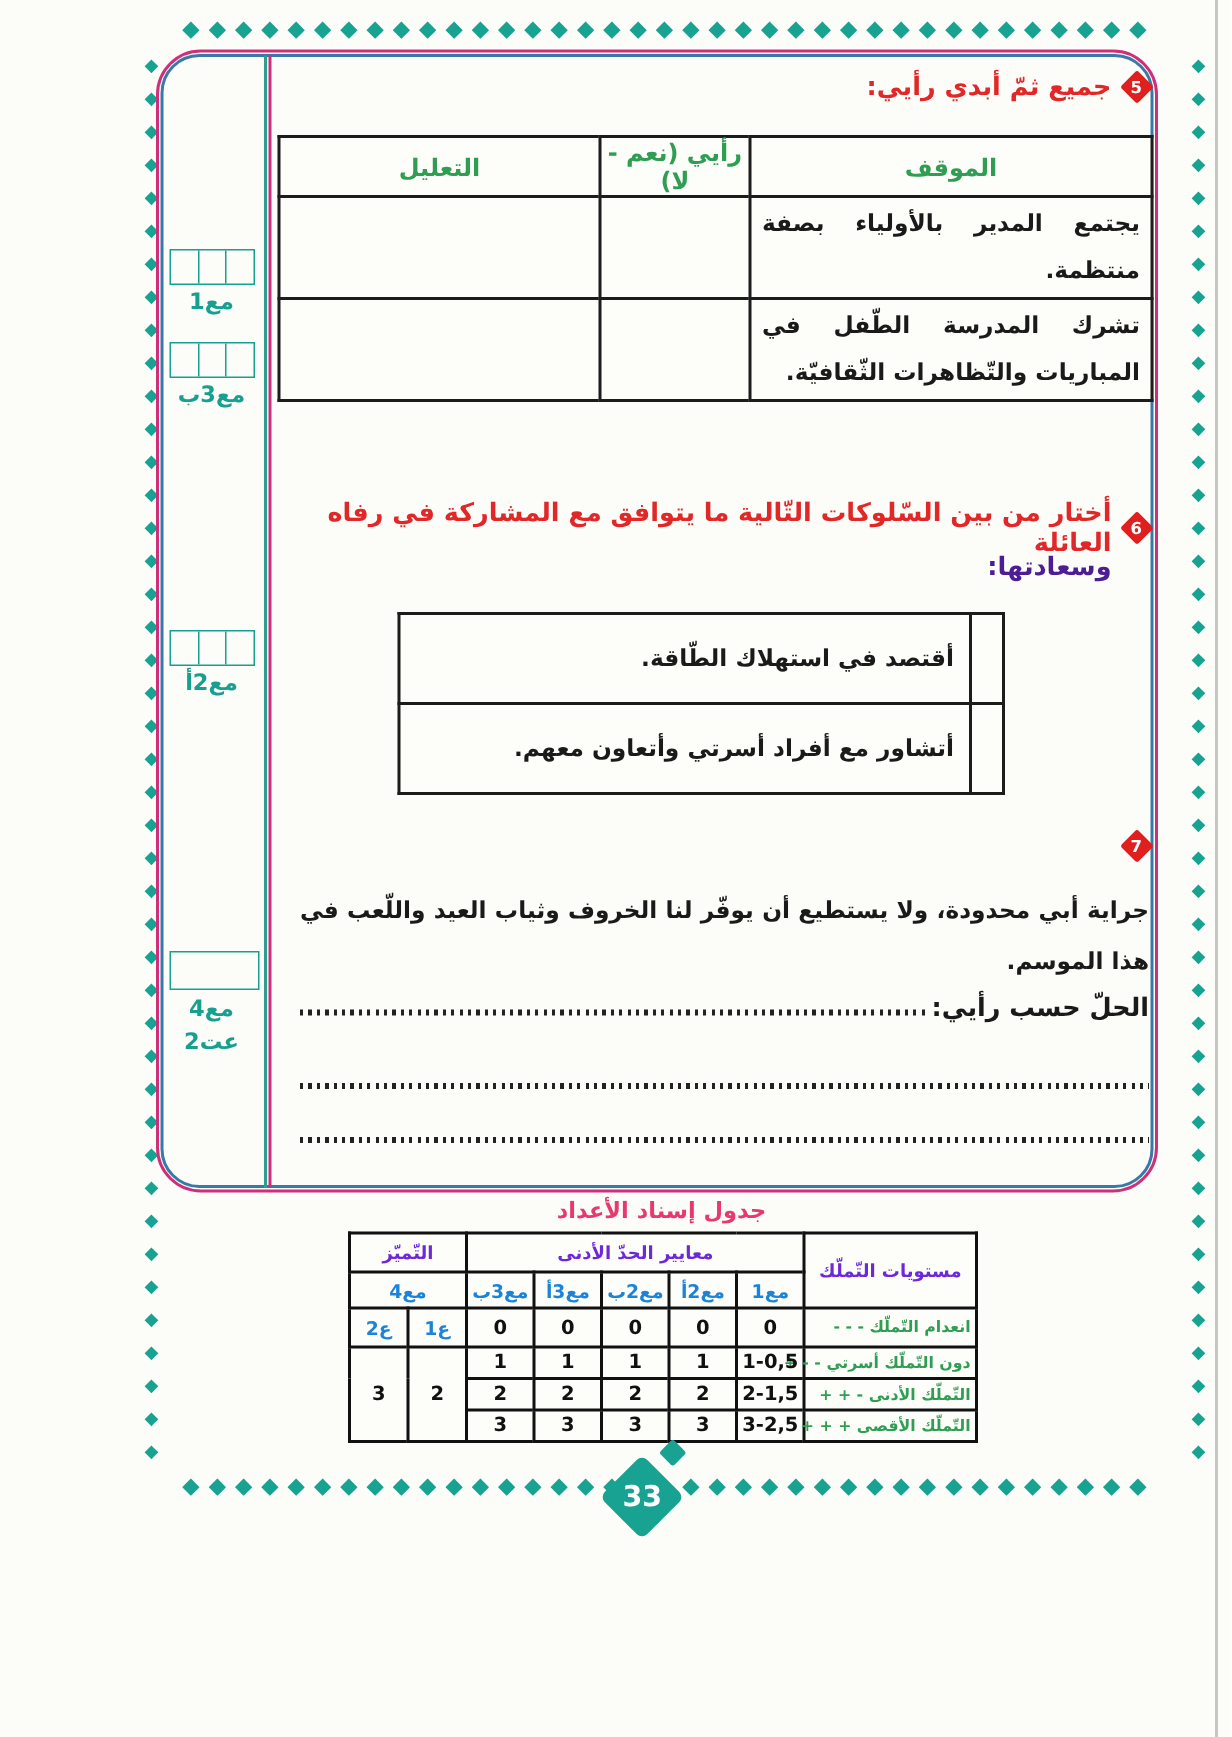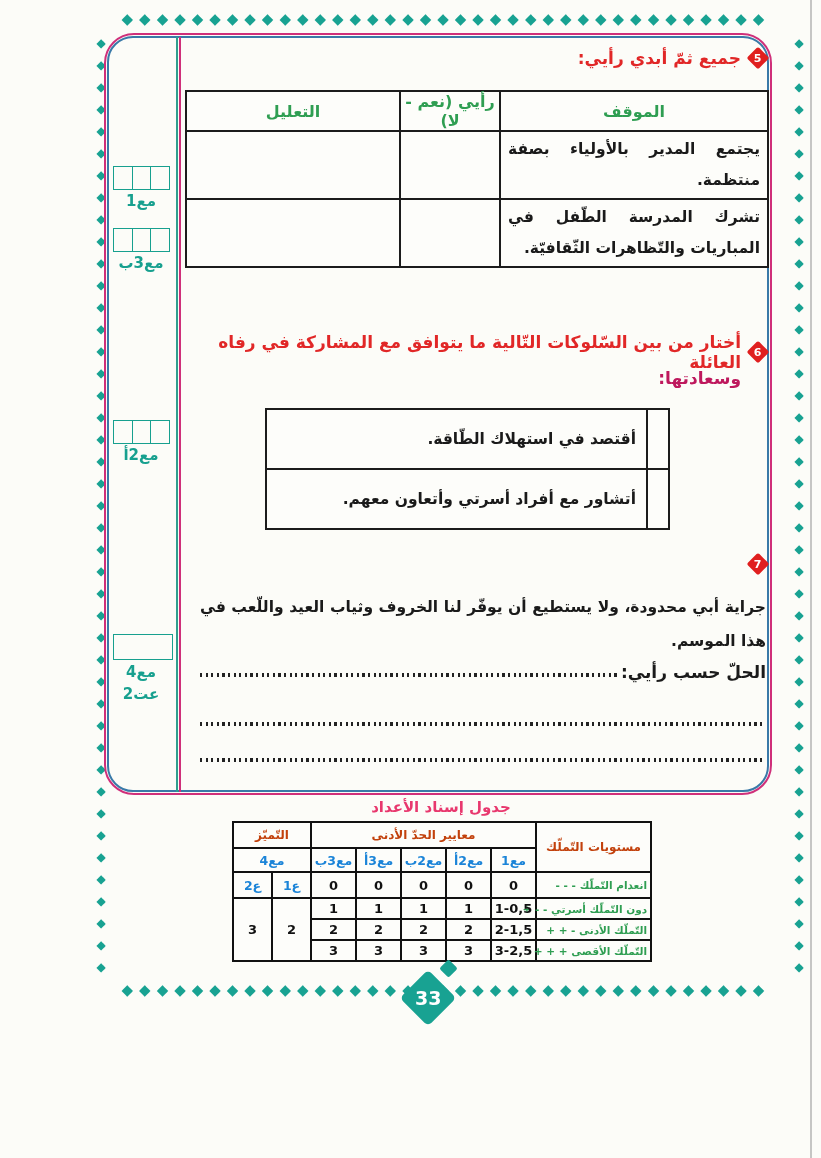--- a/index.html
+++ b/index.html
@@ -58,21 +58,21 @@
   .hrow {
     position:absolute; left:188px; width:578px;
     display:flex; align-items:center; gap:9px;
   }
   .num-diamond {
     width:16px; height:16px; background:#e01f1f; transform:rotate(45deg);
     border-radius:2px; display:flex; align-items:center; justify-content:center; flex:0 0 auto;
   }
   .num-diamond span { transform:rotate(-45deg); color:#fff; font-size:11px; font-weight:700; }
   .h-title { color:#e12727; font-weight:700; font-size:17px; }
-  .h-line2 { position:absolute; left:188px; width:553px; color:#be185d; font-weight:700; font-size:17px; }
+  .h-line2 { position:absolute; left:188px; width:553px; color:#4c1d95; font-weight:700; font-size:17px; }
   
   .t1 {
     position:absolute; left:185px; top:90px; width:582px;
     border-collapse:collapse; table-layout:fixed; background:#fdfdfa;
   }
   .t1 td, .t1 th { border:2px solid #1c1c1c; vertical-align:middle; }
   .t1 th { height:28px; color:#2f9e52; font-weight:700; font-size:16px; text-align:center; }
   .t1 .situation {
     padding:2px 7px; font-size:15.5px; font-weight:700;
     line-height:2.0; text-align:justify;margin-top:25px;
@@ -97,21 +97,21 @@
   
   .g-title {
     position:absolute; left:232px; top:798px; width:418px; text-align:center;
     color:#e8386e; font-weight:700; font-size:15px;
   }
   .gt {
     position:absolute; left:232px; top:821px; width:418px;
     border-collapse:collapse; table-layout:fixed; background:#fdfdfa;
   }
   .gt td { border:2px solid #111; text-align:center; vertical-align:middle; }
-  .gt .green { color:#c2410c; font-weight:700; font-size:12px; }
+  .gt .green { color:#6d28d9; font-weight:700; font-size:12px; }
   .gt .lab { color:#2f9e52; font-weight:700; font-size:10.5px; text-align:right; padding-left:2px; padding-right:3px; white-space:nowrap; }
   .gt .blue { color:#1b84d8; font-weight:700; font-size:12.5px; }
   .gt .val { font-weight:700; font-size:13px; color:#111; }
   .gt .r1 { height:26px; } .gt .r2 { height:24px; } .gt .r3 { height:26px; }
   .gt .r4 { height:21px; } .gt .r5 { height:21px; } .gt .r6 { height:21px; }
 </style>
 </head>
 <body>
 
 <div class="page">

